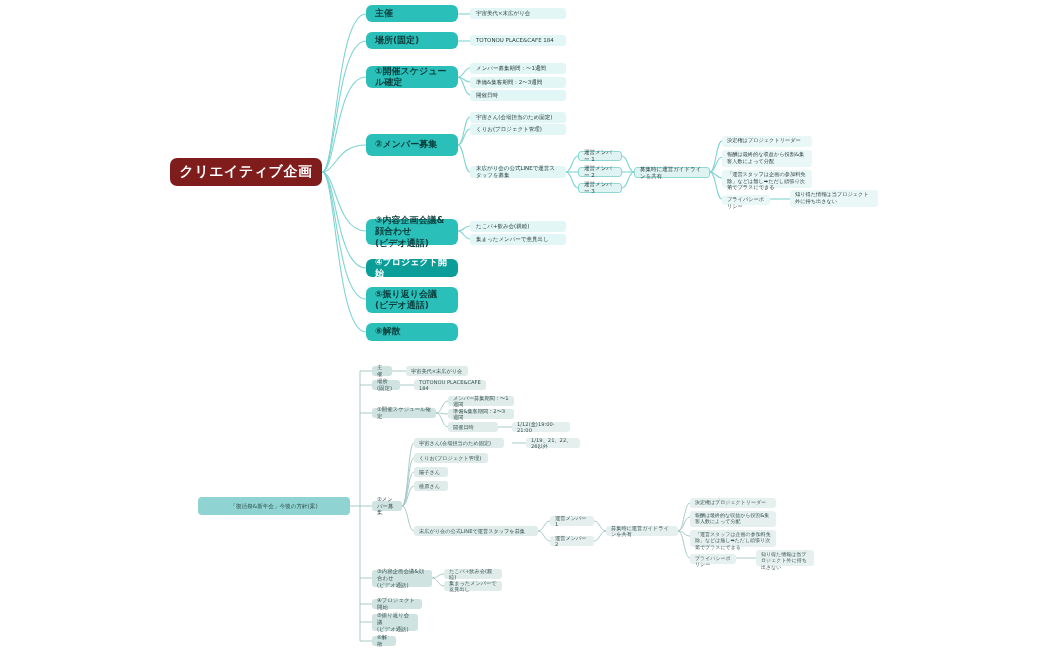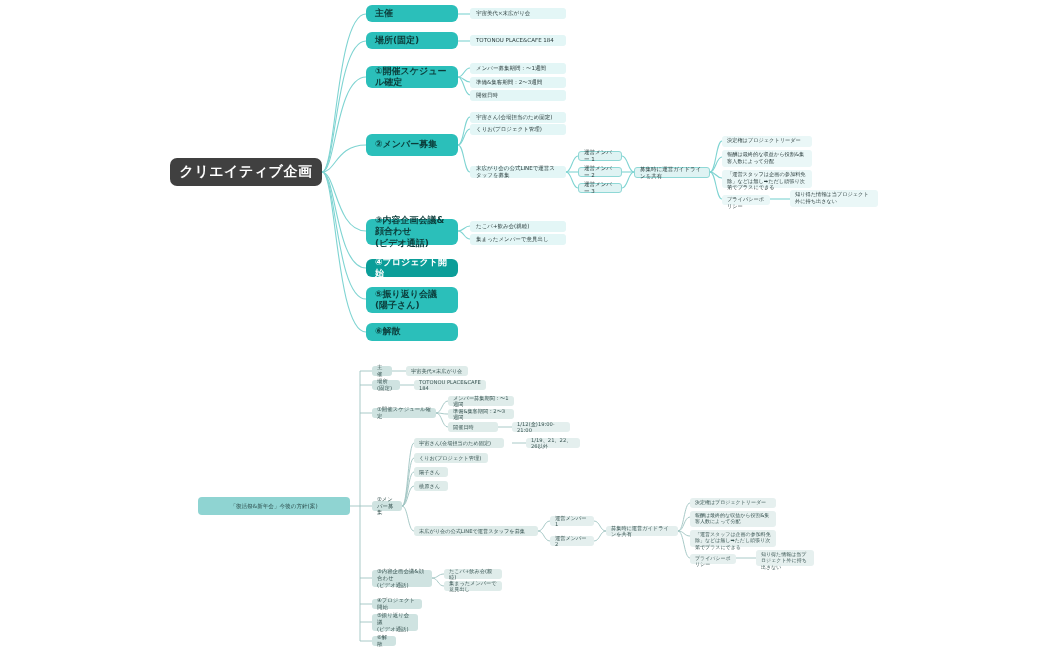--- a/index.html
+++ b/index.html
@@ -18,21 +18,21 @@
     box-sizing:border-box;
     display:flex;
     align-items:center;
     border-radius:4px;
     line-height:1.25;
     white-space:pre-line;
   }
 
   
   .m1-root{
-    background:#404040;color:#ffffff;
+    background:#7f1d1d;color:#ffffff;
     font-weight:bold;font-size:14px;
     border-radius:7px;
     justify-content:center;
     letter-spacing:.5px;
   }
   .m1-l1{
     background:#2bbfba;color:#0b3c3a;
     font-weight:bold;font-size:9px;
     border-radius:6px;
     padding:0 9px;
@@ -266,21 +266,21 @@
   </div>
   <div class="node m1-l2" style="left:470px;top:234px;width:96px;height:11px;">
     <span>集まったメンバーで意見出し</span>
   </div>
 
   <div class="node m1-l1 solid" style="left:366px;top:259px;width:92px;height:18px;">
     <span>④プロジェクト開始</span>
   </div>
   <div class="node m1-l1" style="left:366px;top:287px;width:92px;height:26px;">
     <span>⑤振り返り会議
-(陽子さん)</span>
+(ビデオ通話)</span>
   </div>
   <div class="node m1-l1" style="left:366px;top:323px;width:92px;height:18px;">
     <span>⑥解散</span>
   </div>
 
   <div class="node m2-root" style="left:198px;top:497px;width:152px;height:18px;">
     <span>「復活祭&amp;新年会」今後の方針(案)</span>
   </div>
 
   <div class="node m2-l1" style="left:372px;top:366px;width:20px;height:10px;">

